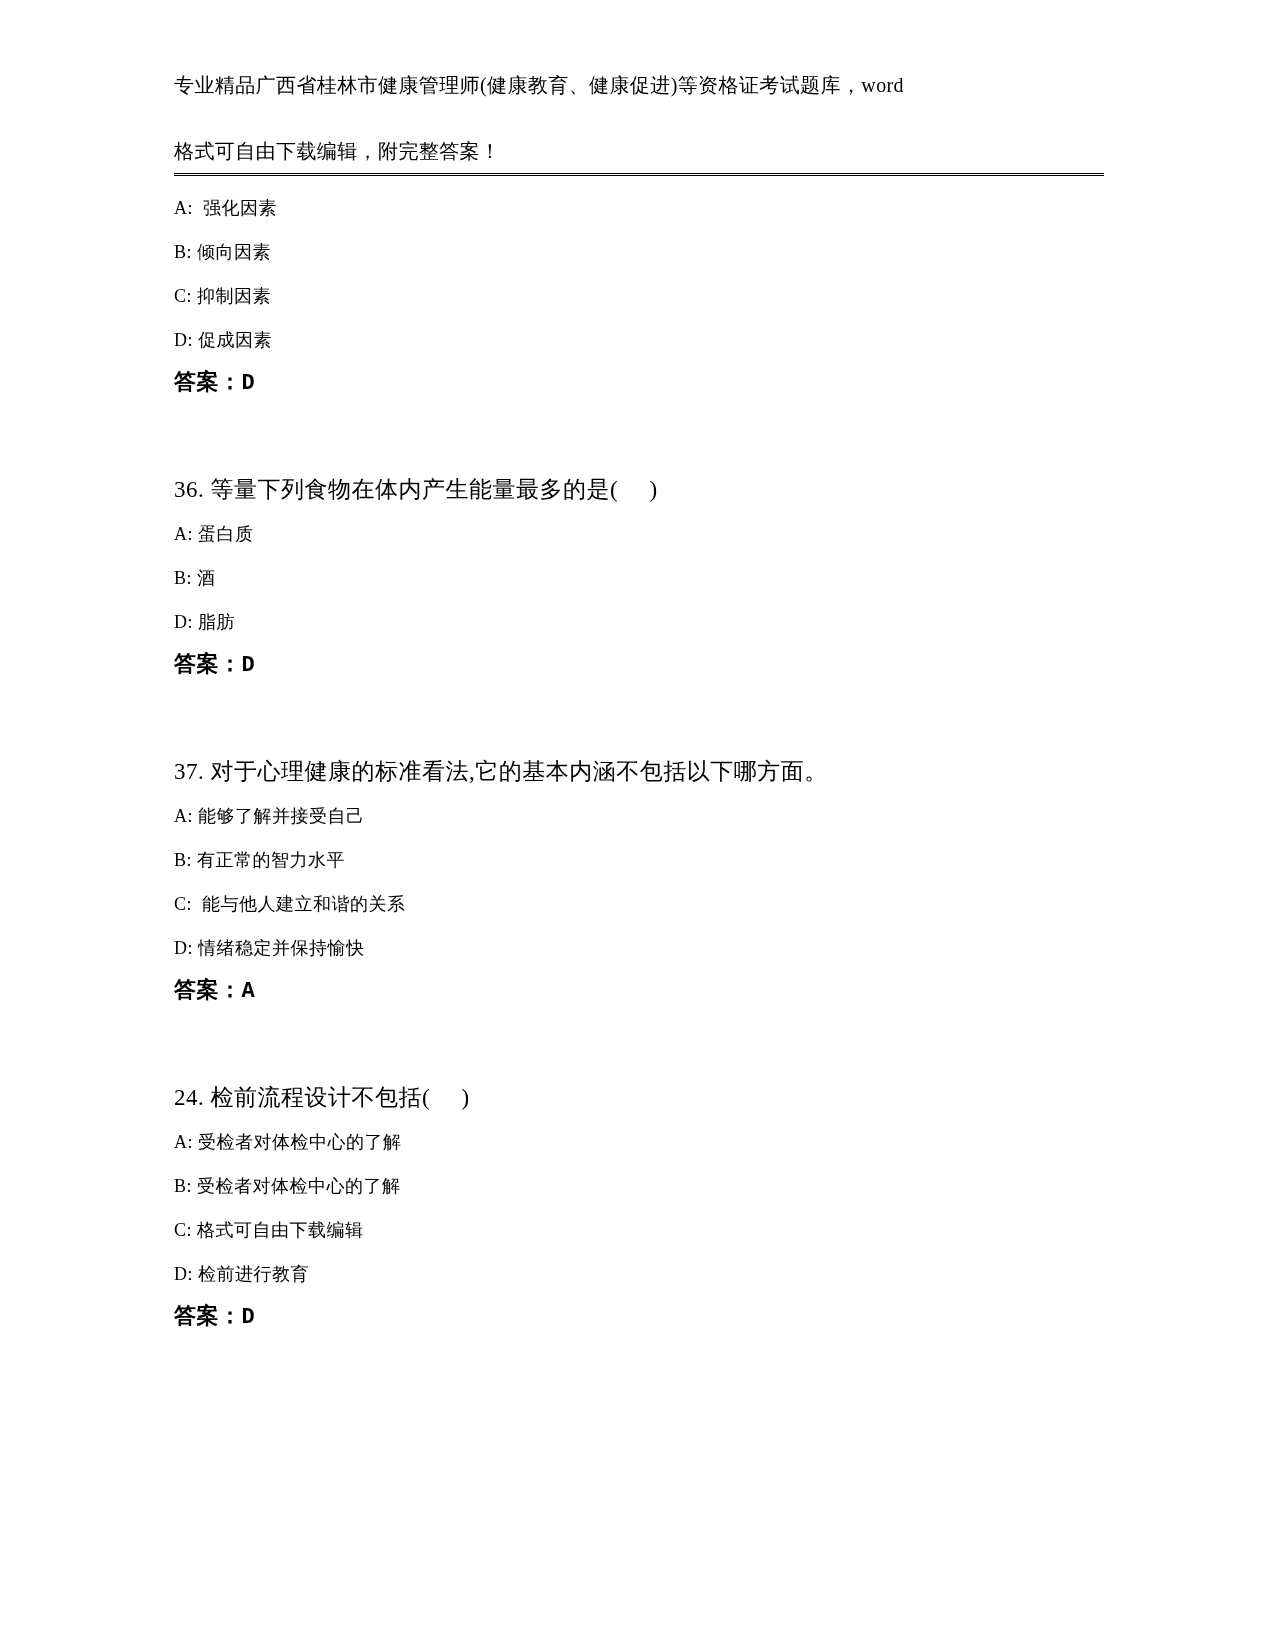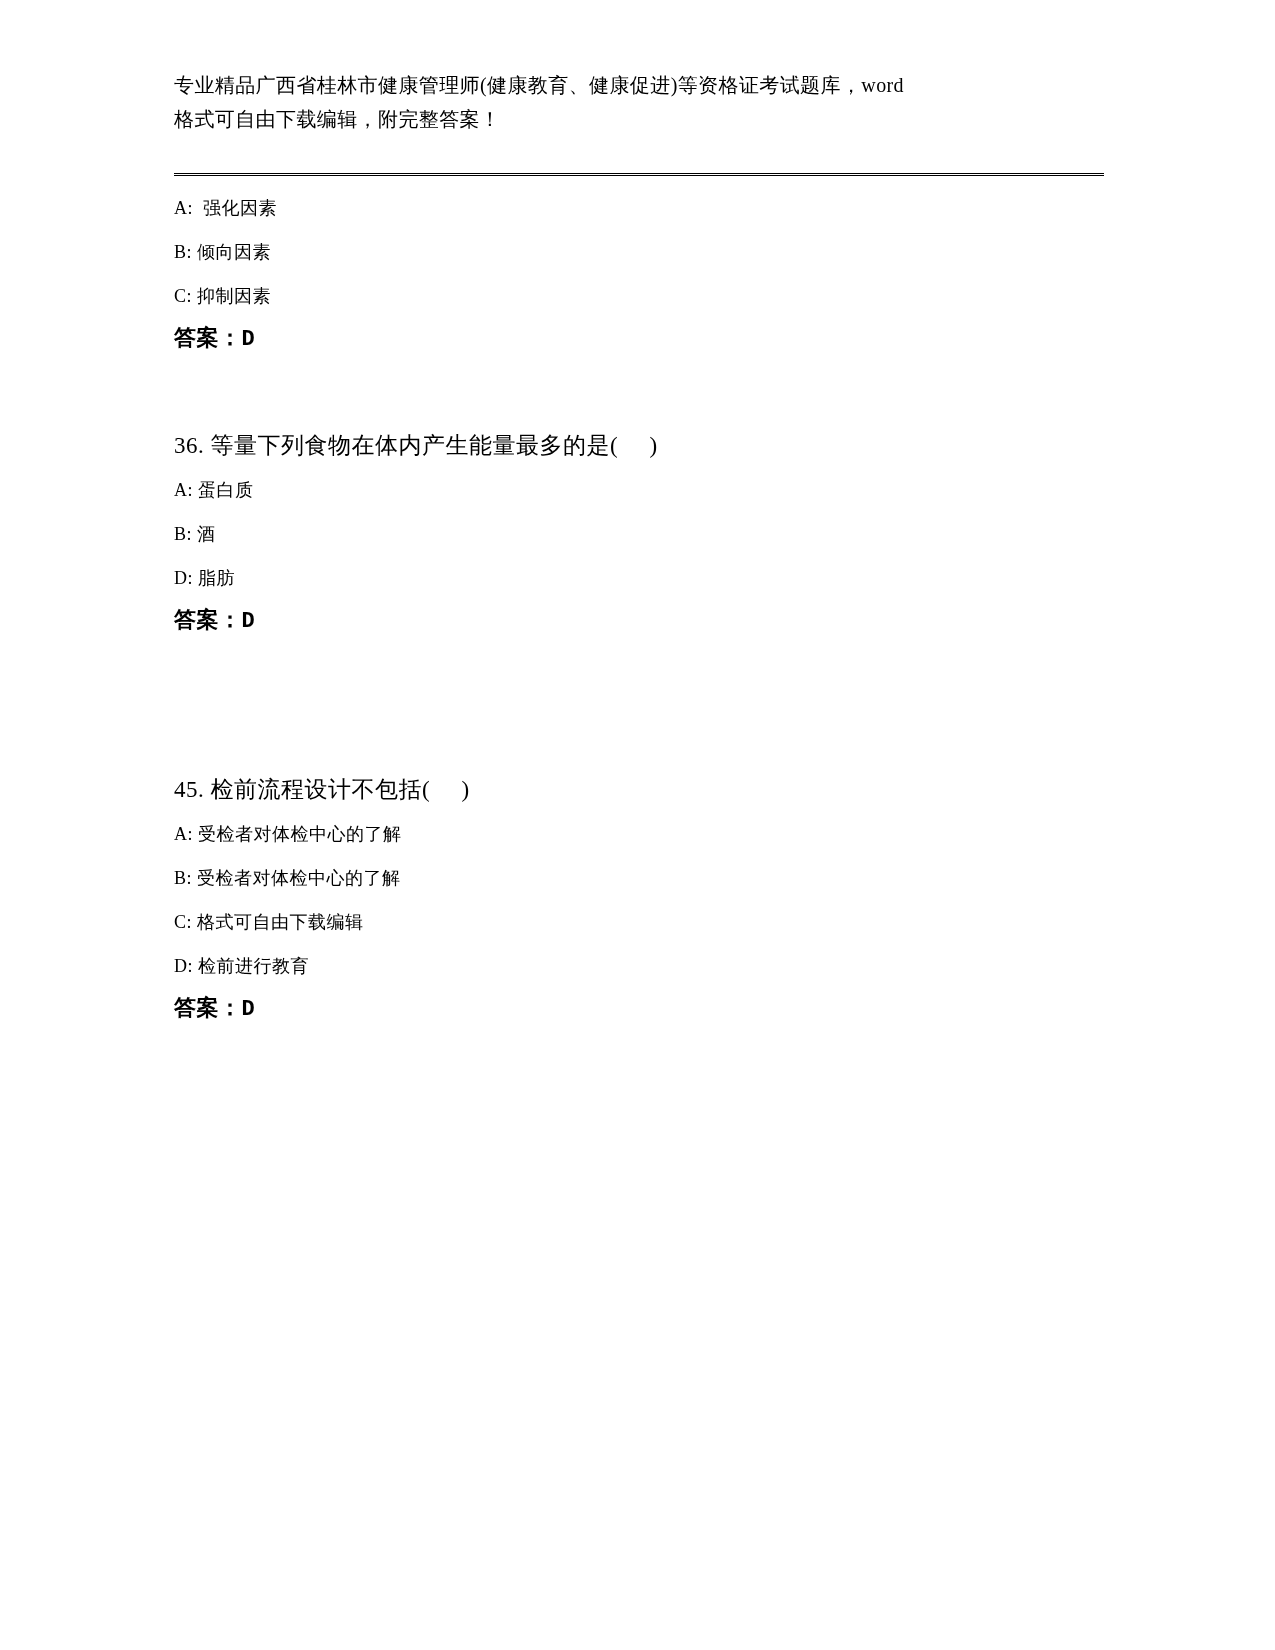--- a/index.html
+++ b/index.html
@@ -26,20 +26,21 @@
     top: 68px;
     left: 174px;
     width: 930px;
     font-size: 20px;
     line-height: 34px;
     letter-spacing: 0.4px;
     color: #000;
   }
   .header .line2 {
     display: block;
+    margin-top: 32px;
   }
   .rule {
     position: absolute;
     top: 173px;
     left: 174px;
     width: 930px;
     height: 3px;
     border-top: 1px solid #000;
     border-bottom: 1px solid #000;
     box-sizing: border-box;
@@ -88,40 +89,49 @@
   </div>
 
   <div class="rule"></div>
 
   <div class="content">
 
     <div class="qblock">
       <div class="opt">A:  强化因素</div>
       <div class="opt">B: 倾向因素</div>
       <div class="opt">C: 抑制因素</div>
+      <div class="opt">D: 促成因素</div>
       <div class="ans">答案：D</div>
     </div>
 
     <div class="gap"></div>
 
     <div class="qblock">
       <div class="qstem">36. 等量下列食物在体内产生能量最多的是(     )</div>
       <div class="opt">A: 蛋白质</div>
       <div class="opt">B: 酒</div>
       <div class="opt">D: 脂肪</div>
       <div class="ans">答案：D</div>
     </div>
 
     <div class="gap"></div>
 
+    <div class="qblock">
+      <div class="qstem">37. 对于心理健康的标准看法,它的基本内涵不包括以下哪方面。</div>
+      <div class="opt">A: 能够了解并接受自己</div>
+      <div class="opt">B: 有正常的智力水平</div>
+      <div class="opt">C:  能与他人建立和谐的关系</div>
+      <div class="opt">D: 情绪稳定并保持愉快</div>
+      <div class="ans">答案：A</div>
+    </div>
 
     <div class="gap"></div>
 
     <div class="qblock">
-      <div class="qstem">45. 检前流程设计不包括(     )</div>
+      <div class="qstem">24. 检前流程设计不包括(     )</div>
       <div class="opt">A: 受检者对体检中心的了解</div>
       <div class="opt">B: 受检者对体检中心的了解</div>
       <div class="opt">C: 格式可自由下载编辑</div>
       <div class="opt">D: 检前进行教育</div>
       <div class="ans">答案：D</div>
     </div>
 
   </div>
 
 </div>

